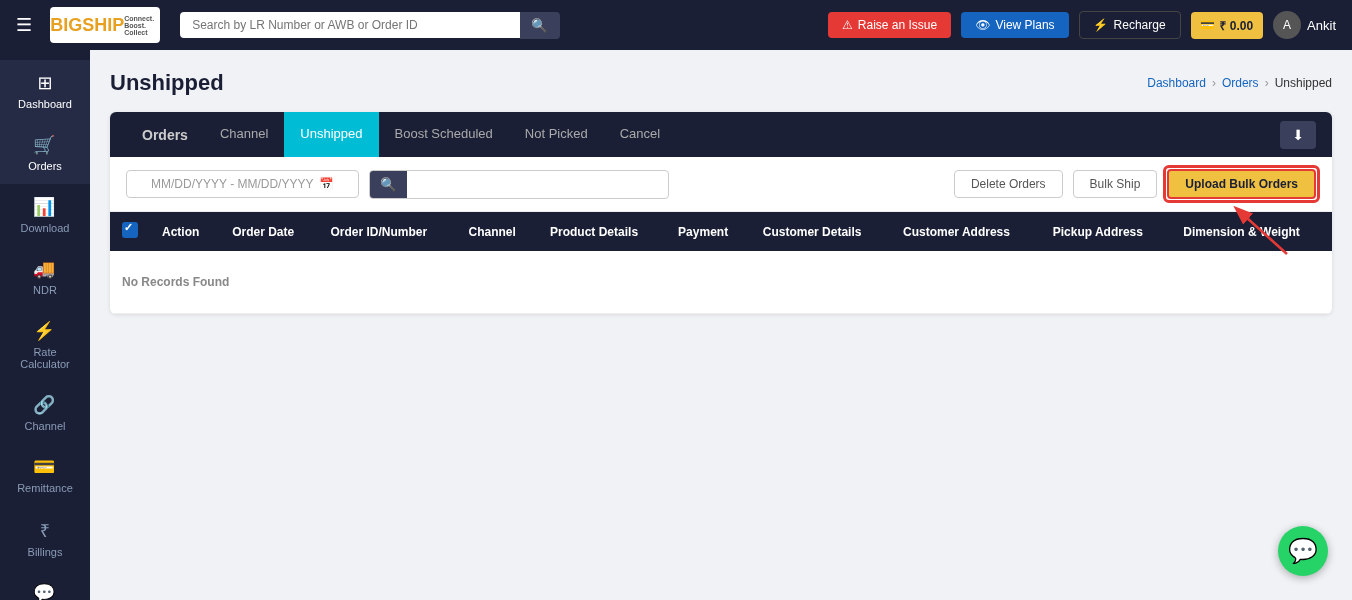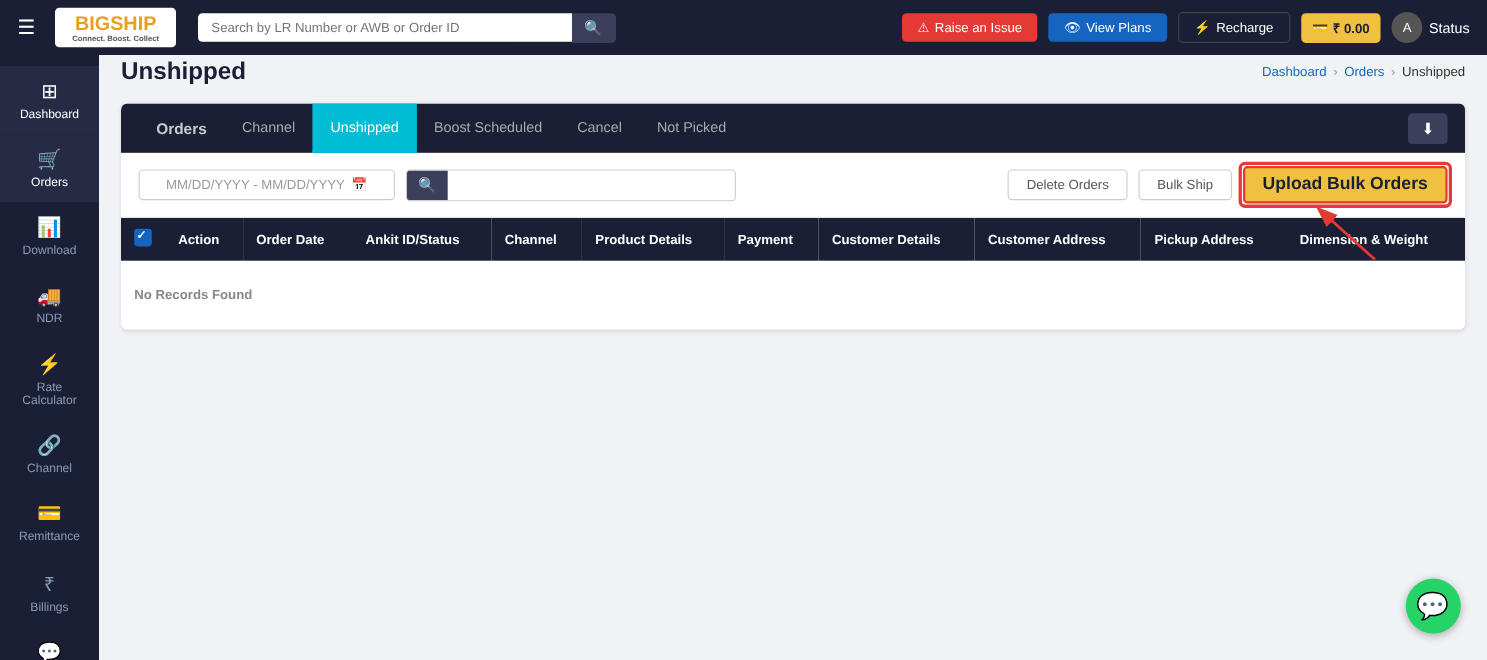--- a/index.html
+++ b/index.html
@@ -22,21 +22,21 @@
     }
     .logo-img {
       width: 110px; height: 36px;
       background: white;
       border-radius: 4px;
       display: flex; align-items: center; justify-content: center;
       font-weight: bold; font-size: 14px; color: #1a1f36;
       overflow: hidden;
     }
     .logo-inner {
-      display: flex; flex-direction: column; align-items: center;
+      display: flex; flex-direction: row; align-items: center;
       font-size: 10px; color: #333;
     }
     .logo-inner .brand { font-size: 18px; font-weight: 900; color: #e8a020; }
     .logo-inner .tagline { font-size: 7px; color: #555; }
 
     .search-bar {
       flex: 1; max-width: 380px;
       display: flex; align-items: center;
       margin-left: 8px;
     }
@@ -109,21 +109,21 @@
       text-align: center;
       font-size: 11px;
       gap: 4px;
       transition: background 0.2s;
     }
     .sidebar-item.active { background: #252a45; color: white; }
     .sidebar-item .si-icon { font-size: 18px; }
 
     
     .main {
-      margin-top: 32px;
+      margin-top: 50px;
       margin-left: 90px;
       padding: 20px;
     }
 
     
     .breadcrumb-row {
       display: flex; align-items: center; justify-content: space-between;
       margin-bottom: 16px;
     }
     .page-title { font-size: 22px; font-weight: bold; color: #1a1f36; }
@@ -200,21 +200,21 @@
       background: white; color: #555; border: 1px solid #ccc;
       padding: 6px 16px; border-radius: 4px; cursor: pointer; font-size: 12px;
       margin-left: auto;
     }
     .btn-bulk-ship {
       background: white; color: #555; border: 1px solid #ccc;
       padding: 6px 16px; border-radius: 4px; cursor: pointer; font-size: 12px;
     }
     .btn-upload-bulk {
       background: #f0c040; color: #1a1f36; border: 2px solid #e53935;
-      padding: 6px 16px; border-radius: 4px; cursor: pointer; font-size: 16px;
+      padding: 6px 16px; border-radius: 4px; cursor: pointer; font-size: 12px;
       font-weight: bold;
       position: relative;
     }
 
     
     .table-wrap { overflow-x: auto; }
     table { width: 100%; border-collapse: collapse; }
     thead tr { background: #1a1f36; color: white; }
     thead th {
       padding: 0 12px; text-align: left; font-size: 12px;
@@ -291,21 +291,21 @@
     <button class="btn-recharge">
       <span class="bolt">⚡</span>
       <span>Recharge</span>
     </button>
     <div class="wallet-badge">
       <span>💳</span>
       <span>₹ 0.00</span>
     </div>
     <div class="user-info">
       <div class="user-avatar">A</div>
-      <span>Status</span>
+      <span>Ankit</span>
     </div>
   </div>
 </nav>
 
 <aside class="sidebar">
   <div class="sidebar-item active">
     <span class="si-icon">⊞</span>
     <span>Dashboard</span>
   </div>
   <div class="sidebar-item active" style="background:#252a45;color:white;">
@@ -354,22 +354,22 @@
     </div>
   </div>
 
   <div class="card">
 
     <div class="tabs-row">
       <span class="tab-label">Orders</span>
       <div class="tab">Channel</div>
       <div class="tab active">Unshipped</div>
       <div class="tab">Boost Scheduled</div>
+      <div class="tab">Not Picked</div>
       <div class="tab">Cancel</div>
-      <div class="tab">Not Picked</div>
       <button class="tab-download-btn">⬇</button>
     </div>
 
     <div class="filter-row">
       <div class="date-input-wrap">
         <span>MM/DD/YYYY - MM/DD/YYYY</span>
         <span>📅</span>
       </div>
       <div class="search-order-wrap">
         <button>🔍</button>
@@ -393,21 +393,21 @@
 
     <div class="table-wrap">
       <table>
         <thead>
           <tr>
             <th class="checkbox-th">
               <span class="checkbox-blue"></span>
             </th>
             <th>Action</th>
             <th>Order Date</th>
-            <th>Ankit ID/Status</th>
+            <th>Order ID/Number</th>
             <th>Channel</th>
             <th>Product Details</th>
             <th>Payment</th>
             <th>Customer Details</th>
             <th>Customer Address</th>
             <th>Pickup Address</th>
             <th>Dimension &amp; Weight</th>
           </tr>
         </thead>
         <tbody>

